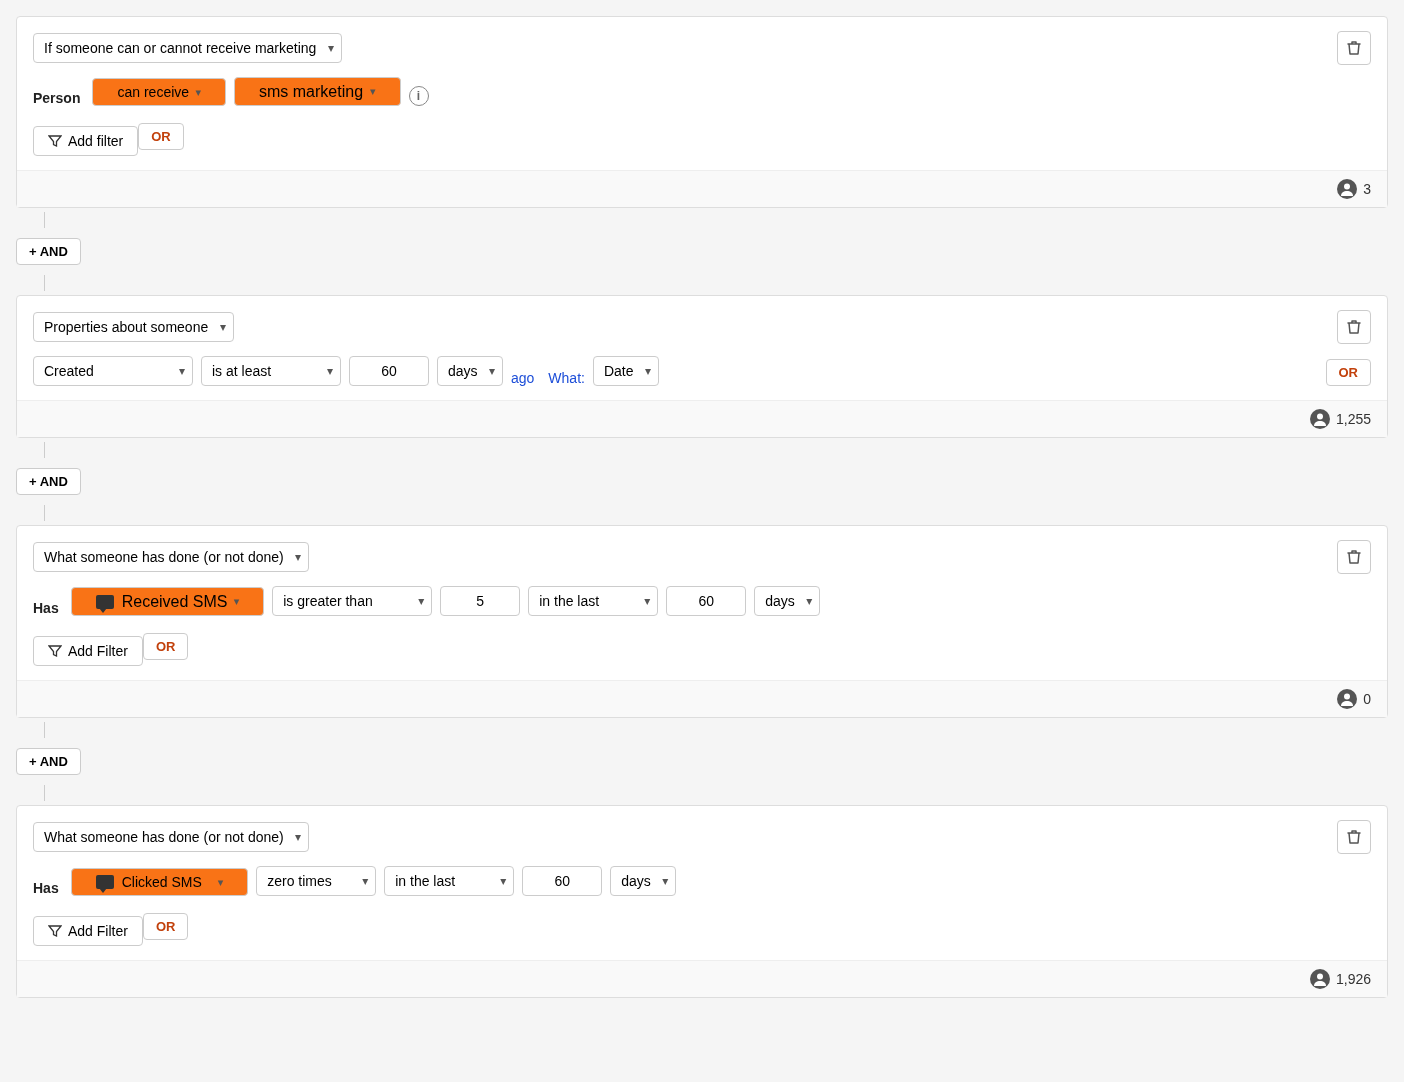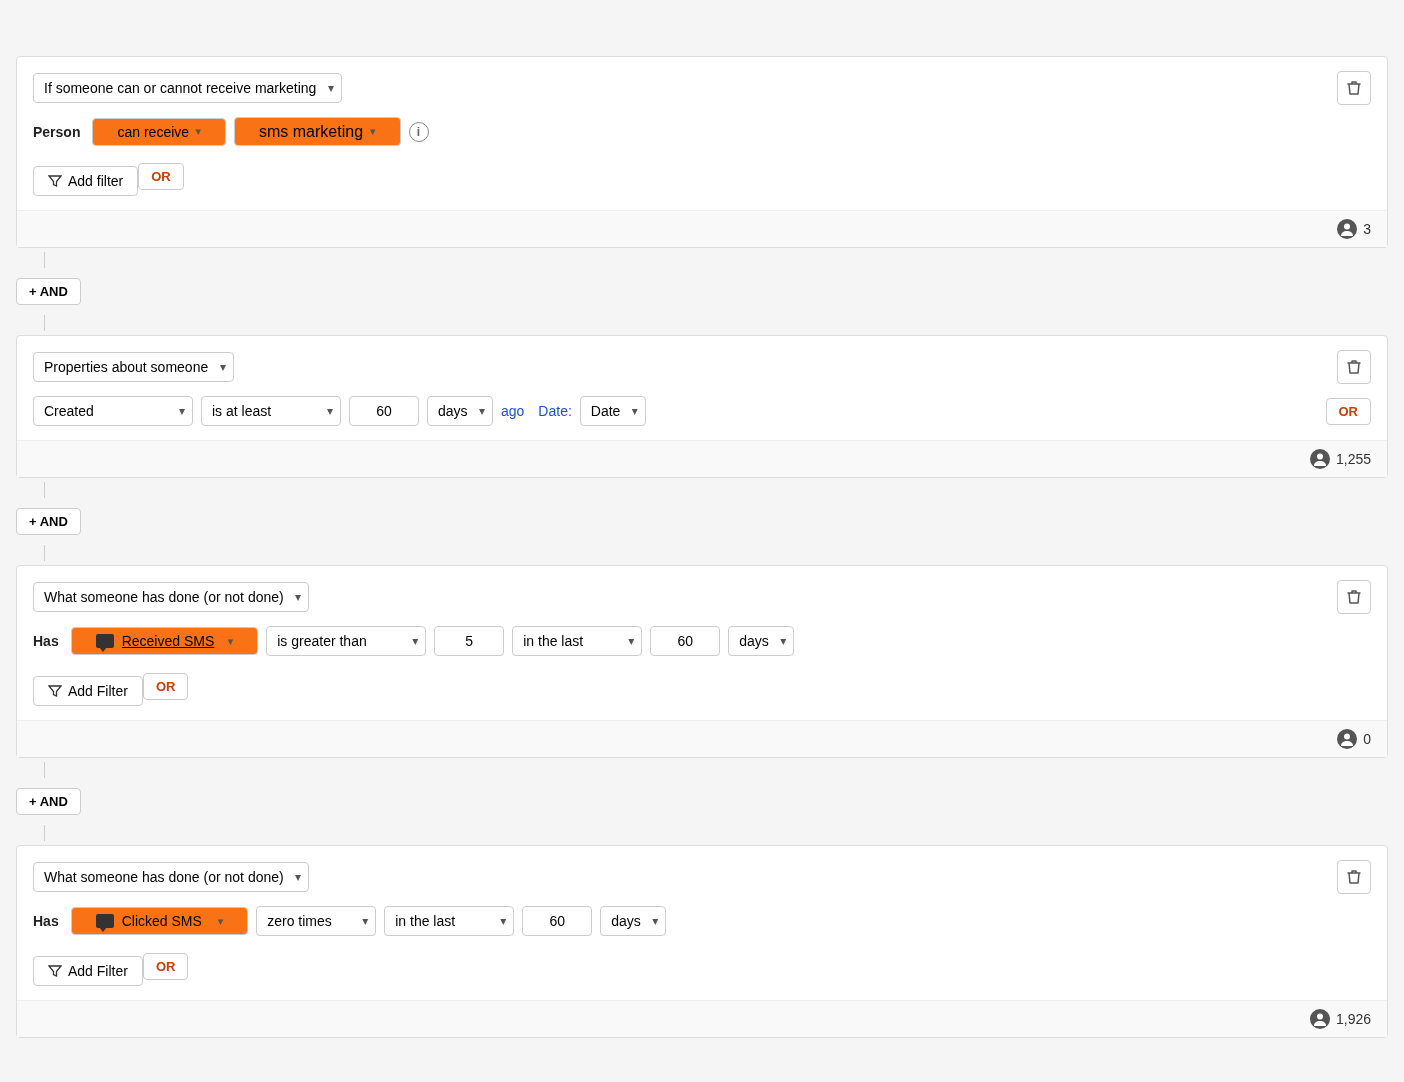--- a/index.html
+++ b/index.html
@@ -6,21 +6,20 @@
     body {
       font-family: -apple-system, BlinkMacSystemFont, 'Segoe UI', sans-serif;
       font-size: 14px;
       background: #f5f5f5;
       color: #222;
     }
     .page-container {
       padding: 16px;
       max-width: 1404px;
       background: #f5f5f5;
-      margin-top: 40px;
     }
     .filter-block {
       background: #fff;
       border: 1px solid #ddd;
       border-radius: 4px;
       margin-bottom: 0;
     }
     .filter-block-inner {
       padding: 14px 16px;
     }
@@ -69,35 +68,35 @@
       height: 34px;
       display: flex;
       align-items: center;
       justify-content: center;
       cursor: pointer;
       font-size: 16px;
       color: #555;
     }
     .filter-row {
       display: flex;
-      align-items: center;
+      align-items: flex-end;
       gap: 8px;
       flex-wrap: wrap;
     }
     .label-text {
       font-weight: 600;
       margin-right: 4px;
       white-space: nowrap;
     }
     .number-input {
       border: 1px solid #ccc;
       border-radius: 4px;
       padding: 6px 10px;
       font-size: 14px;
-      width: 70px;
+      width: 80px;
       text-align: center;
     }
     .text-inline {
       white-space: nowrap;
       font-size: 14px;
       color: #1d4ed8;
     }
     .add-filter-btn {
       display: flex;
       align-items: center;
@@ -290,21 +289,21 @@
             <option>is at least</option>
           </select>
         </div>
         <input class="number-input" type="text" value="60" style="">
         <div class="select-wrapper">
           <select>
             <option>days</option>
           </select>
         </div>
         <span class="text-inline">ago</span>
-        <span class="text-inline" style="margin-left:6px;">Date:</span>
+        <span class="text-inline" style="margin-left:6px;">What:</span>
         <div class="select-wrapper">
           <select>
             <option>Date</option>
           </select>
         </div>
         <div style="flex:1;"></div>
         <button class="or-btn">OR</button>
       </div>
     </div>
     <div class="filter-block-footer">
@@ -336,21 +335,21 @@
         <button class="delete-btn">
           <svg width="14" height="16" viewBox="0 0 14 16" fill="none" xmlns="http://www.w3.org/2000/svg">
             <path d="M1 4h12M5 4V2h4v2M2 4l1 10h8l1-10" stroke="#555" stroke-width="1.5" stroke-linecap="round" stroke-linejoin="round"></path>
           </svg>
         </button>
       </div>
       <div class="filter-row">
         <span class="label-text">Has</span>
         <div class="inline-label-select-wrapper" style="min-width:160px;">
           <span class="sms-icon"></span>
-          <select style="border:none;outline:none;background:transparent;font-size:14px;cursor:pointer;appearance:none;min-width:100px;text-decoration:underline;">
+          <select style="border:none;outline:none;background:transparent;font-size:16px;cursor:pointer;appearance:none;min-width:100px;">
             <option>Received SMS</option>
           </select>
         </div>
         <div class="select-wrapper" style="min-width:160px;">
           <select style="min-width:160px;">
             <option>is greater than</option>
           </select>
         </div>
         <input class="number-input" type="text" value="5" style="">
         <div class="select-wrapper" style="min-width:130px;">

